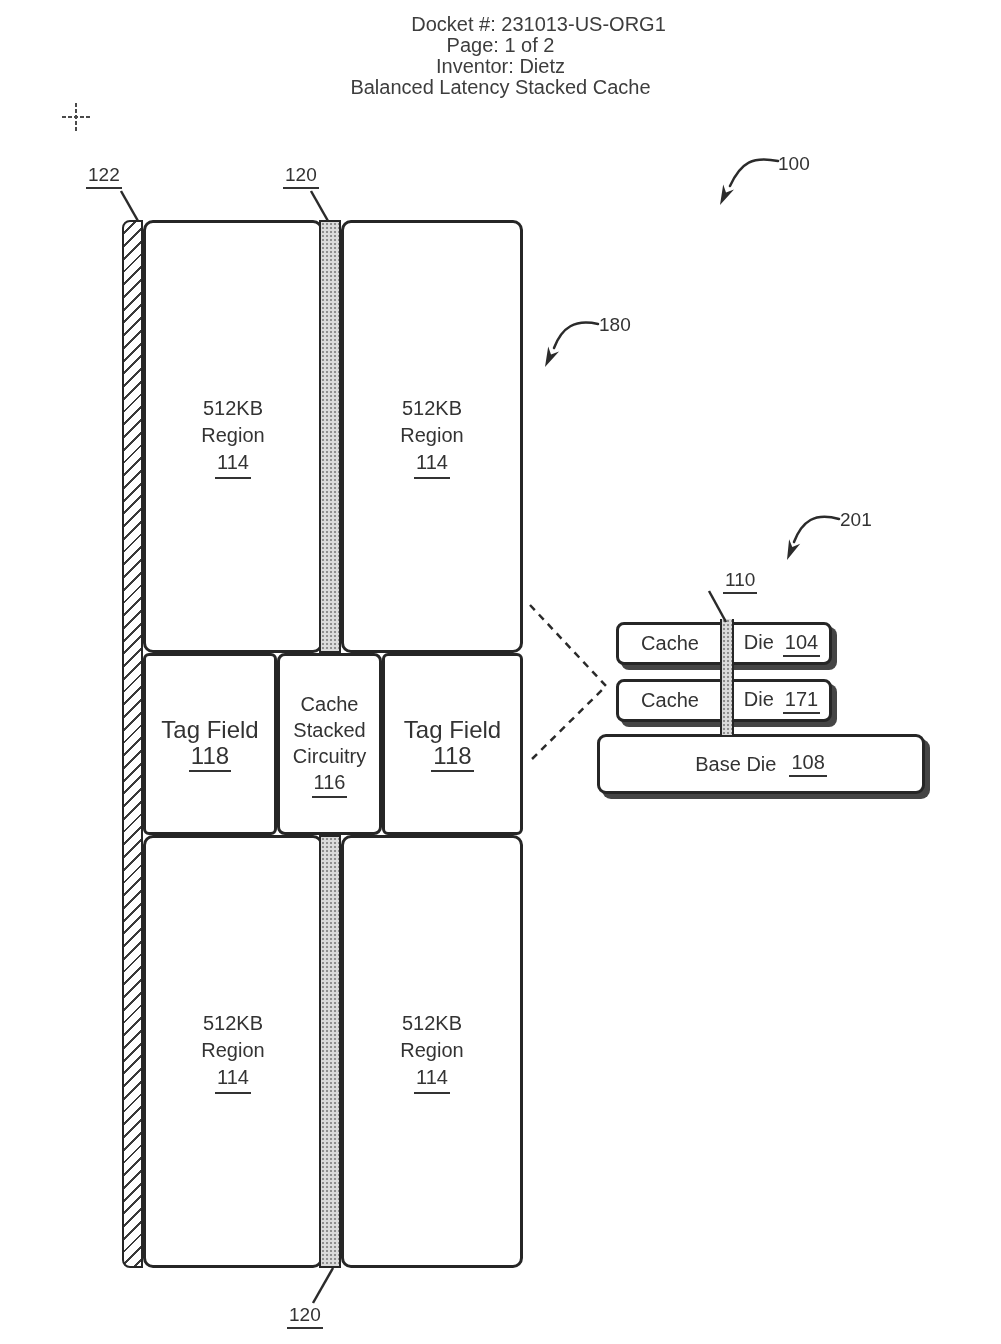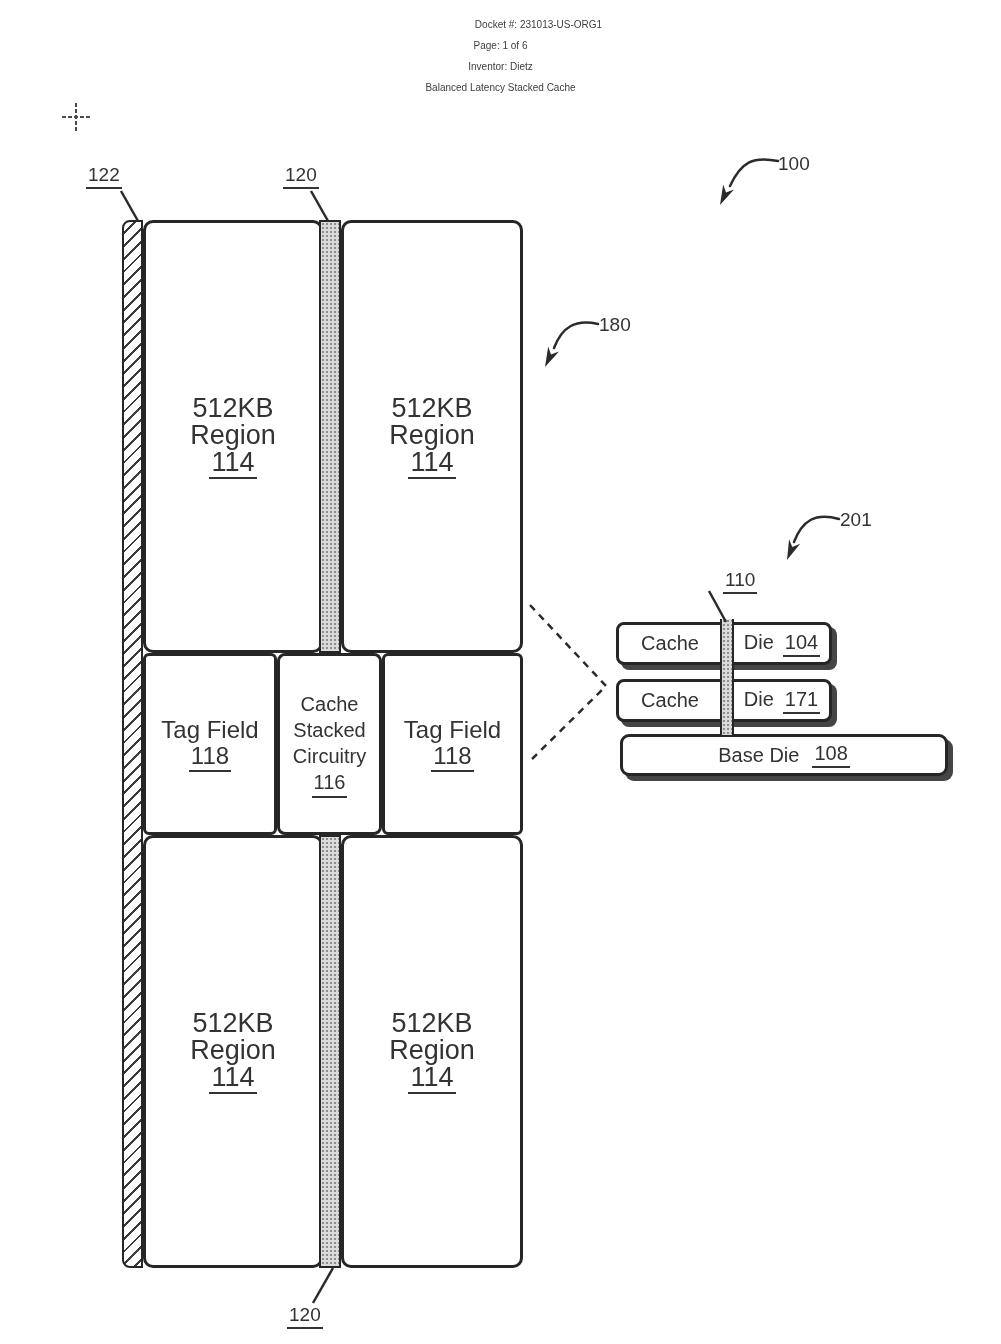--- a/index.html
+++ b/index.html
@@ -3,26 +3,26 @@
 <meta charset="utf-8">
 <style>
   html,body{margin:0;padding:0;background:#fff;}
   .canvas{
     position:relative;width:1001px;height:1344px;background:#fff;overflow:hidden;
     font-family:"Liberation Sans","DejaVu Sans",sans-serif;color:#333;
     --ink:#262626;
   }
   
   .sheet-header{position:absolute;left:0;right:0;top:14px;text-align:center;
-    font-size:10px;line-height:21px;color:#3d3d3d;z-index:2;}
+    font-size:20px;line-height:21px;color:#3d3d3d;z-index:2;}
   .sheet-header .shift-right{transform:translateX(38px);}
   
   .box{position:absolute;box-sizing:border-box;background:#fff;border:3px solid var(--ink);
     display:flex;align-items:center;justify-content:center;text-align:center;z-index:2;}
-  .region{border-radius:10px;font-size:27px;line-height:27px;}
+  .region{border-radius:10px;font-size:20px;line-height:27px;}
   .tagbox{border-radius:6px;font-size:24px;line-height:26px;}
   .ctrlbox{border-radius:8px;font-size:20px;line-height:26px;z-index:3;}
   .stack-die{border-radius:8px;font-size:20px;box-shadow:5px 5px 0 #454545;}
   .stack-base{border-radius:9px;font-size:20px;box-shadow:5px 5px 0 #454545;}
   .col{display:flex;flex-direction:column;align-items:center;}
   
   .hatch-strip{position:absolute;box-sizing:border-box;border:2px solid var(--ink);
     border-radius:8px 0 0 8px;z-index:1;
     background-color:#fff;
     background-image:repeating-linear-gradient(135deg,rgba(0,0,0,0) 0 7px,#3a3a3a 7px 9px);}
@@ -41,21 +41,21 @@
   .gap-xl{margin-left:13px;}
   svg.overlay{position:absolute;left:0;top:0;z-index:6;pointer-events:none;}
 </style>
 </head>
 <body>
 
 <div class="canvas">
 
   <div class="sheet-header">
     <div class="shift-right">Docket #: 231013-US-ORG1</div>
-    <div>Page: 1 of 6</div>
+    <div>Page: 1 of 2</div>
     <div>Inventor: Dietz</div>
     <div>Balanced Latency Stacked Cache</div>
   </div>
 
   <div class="hatch-strip" style="left:122px;top:220px;width:21px;height:1048px;"></div>
 
   <div class="box region" style="left:143px;top:220px;width:180px;height:433px;">
     <div class="col">
       <span>512KB</span>
       <span>Region</span>
@@ -113,21 +113,21 @@
     <span class="die-name">
       <span>Die</span><span class="u gap-l">104</span>
     </span>
   </div>
   <div class="box stack-die" style="left:616px;top:679px;width:216px;height:43px;">
     <span class="die-cache">Cache</span>
     <span class="die-name">
       <span>Die</span><span class="u gap-l">171</span>
     </span>
   </div>
-  <div class="box stack-base" style="left:620px;top:734px;width:328px;height:42px;">
+  <div class="box stack-base" style="left:597px;top:734px;width:328px;height:60px;">
     <span>Base Die</span>
     <span class="u gap-xl">108</span>
   </div>
 
   <div class="tsv stipple" style="left:720px;top:619px;width:14px;height:116px;"></div>
 
   <div class="ref" style="left:86px;top:164px;">
     <span class="u">122</span>
   </div>
   <div class="ref" style="left:283px;top:164px;">

